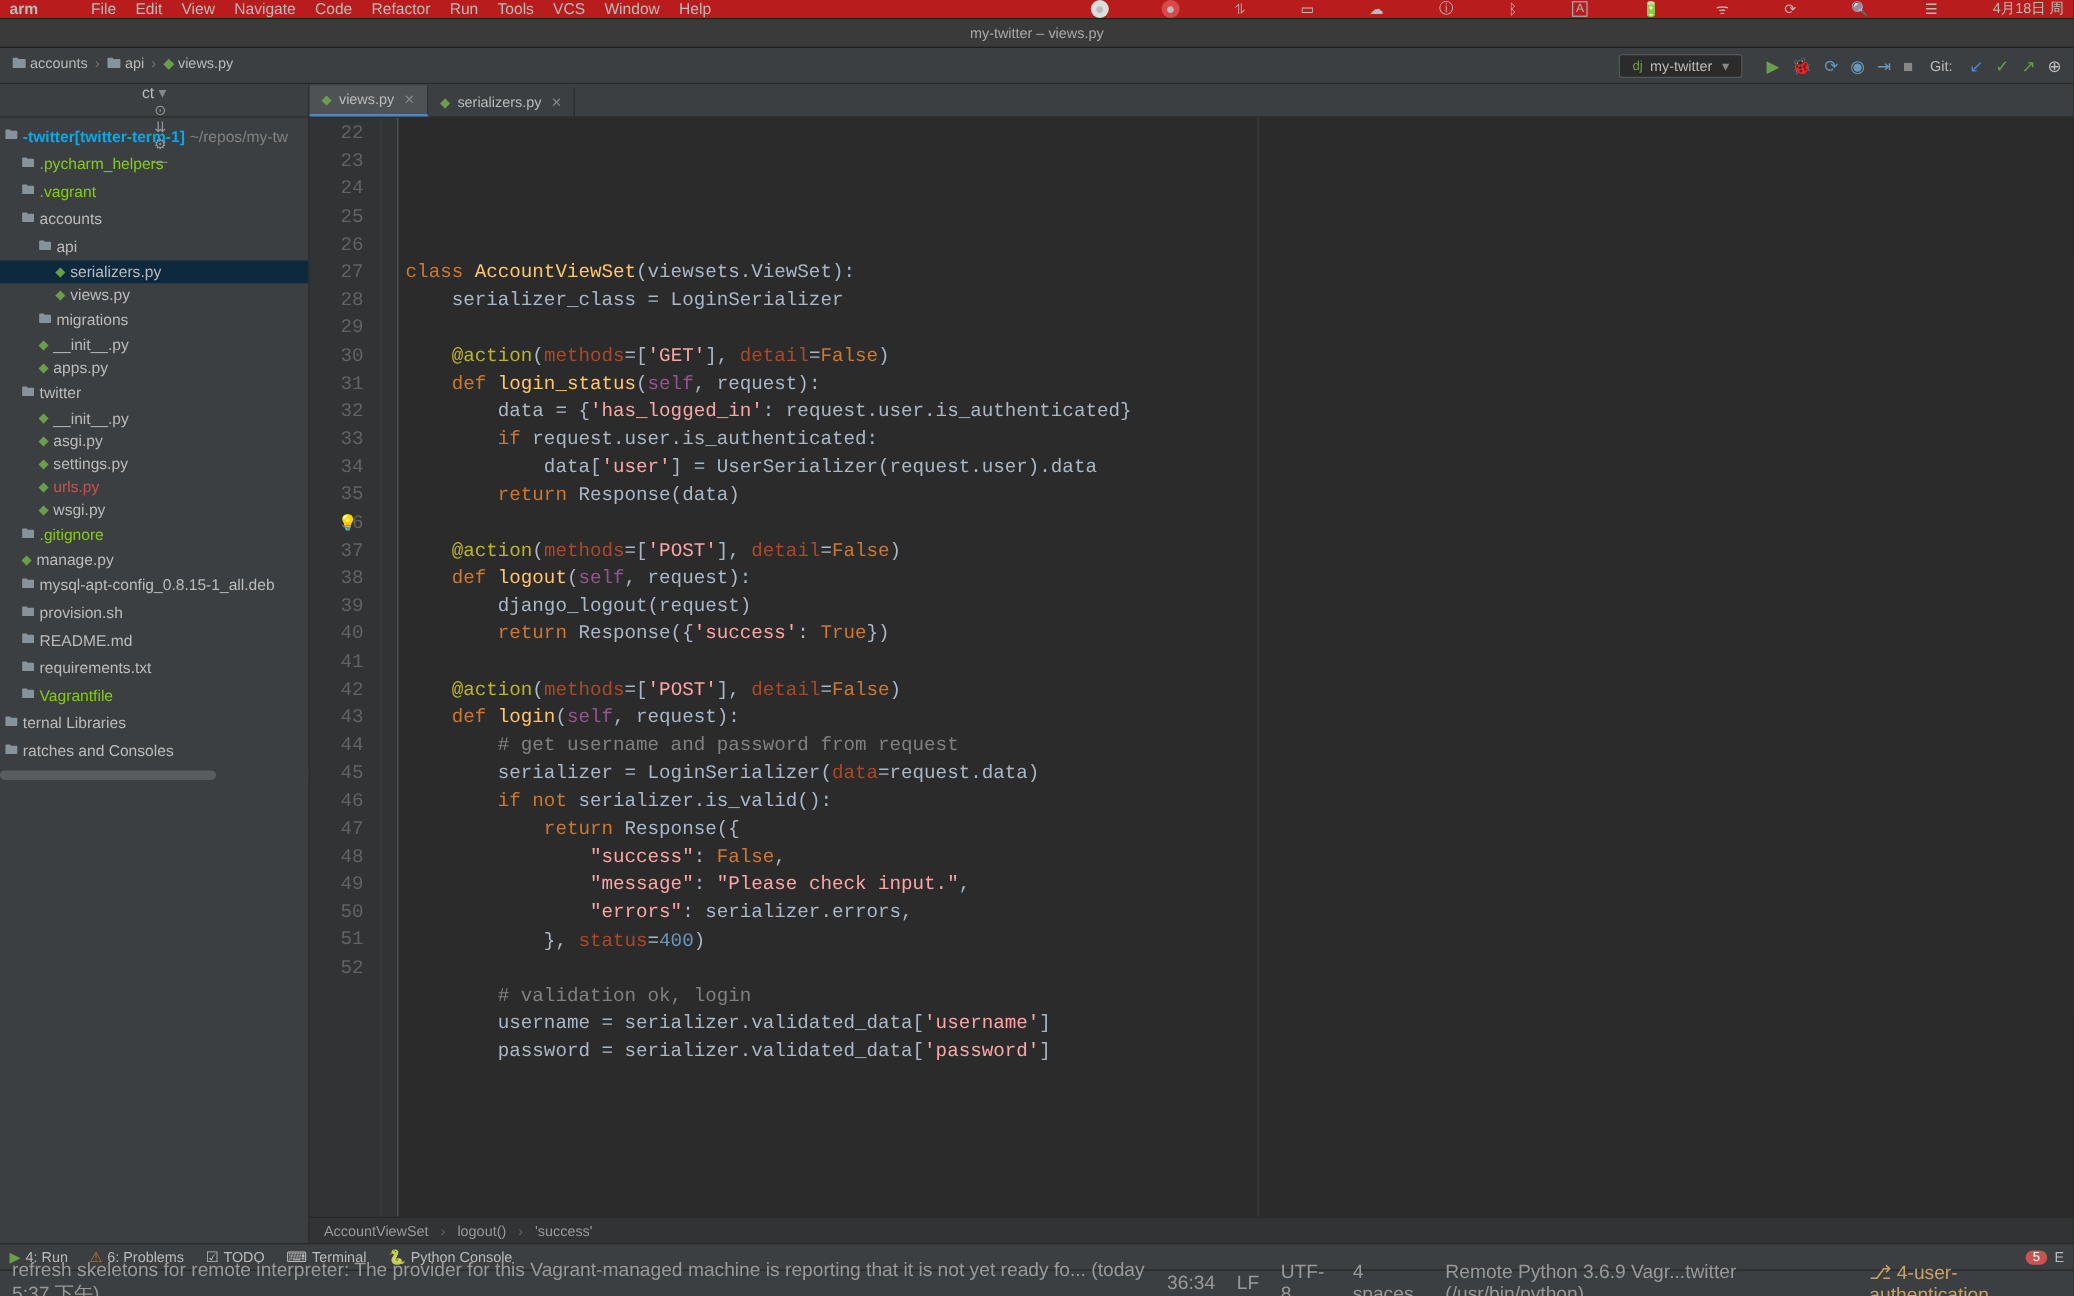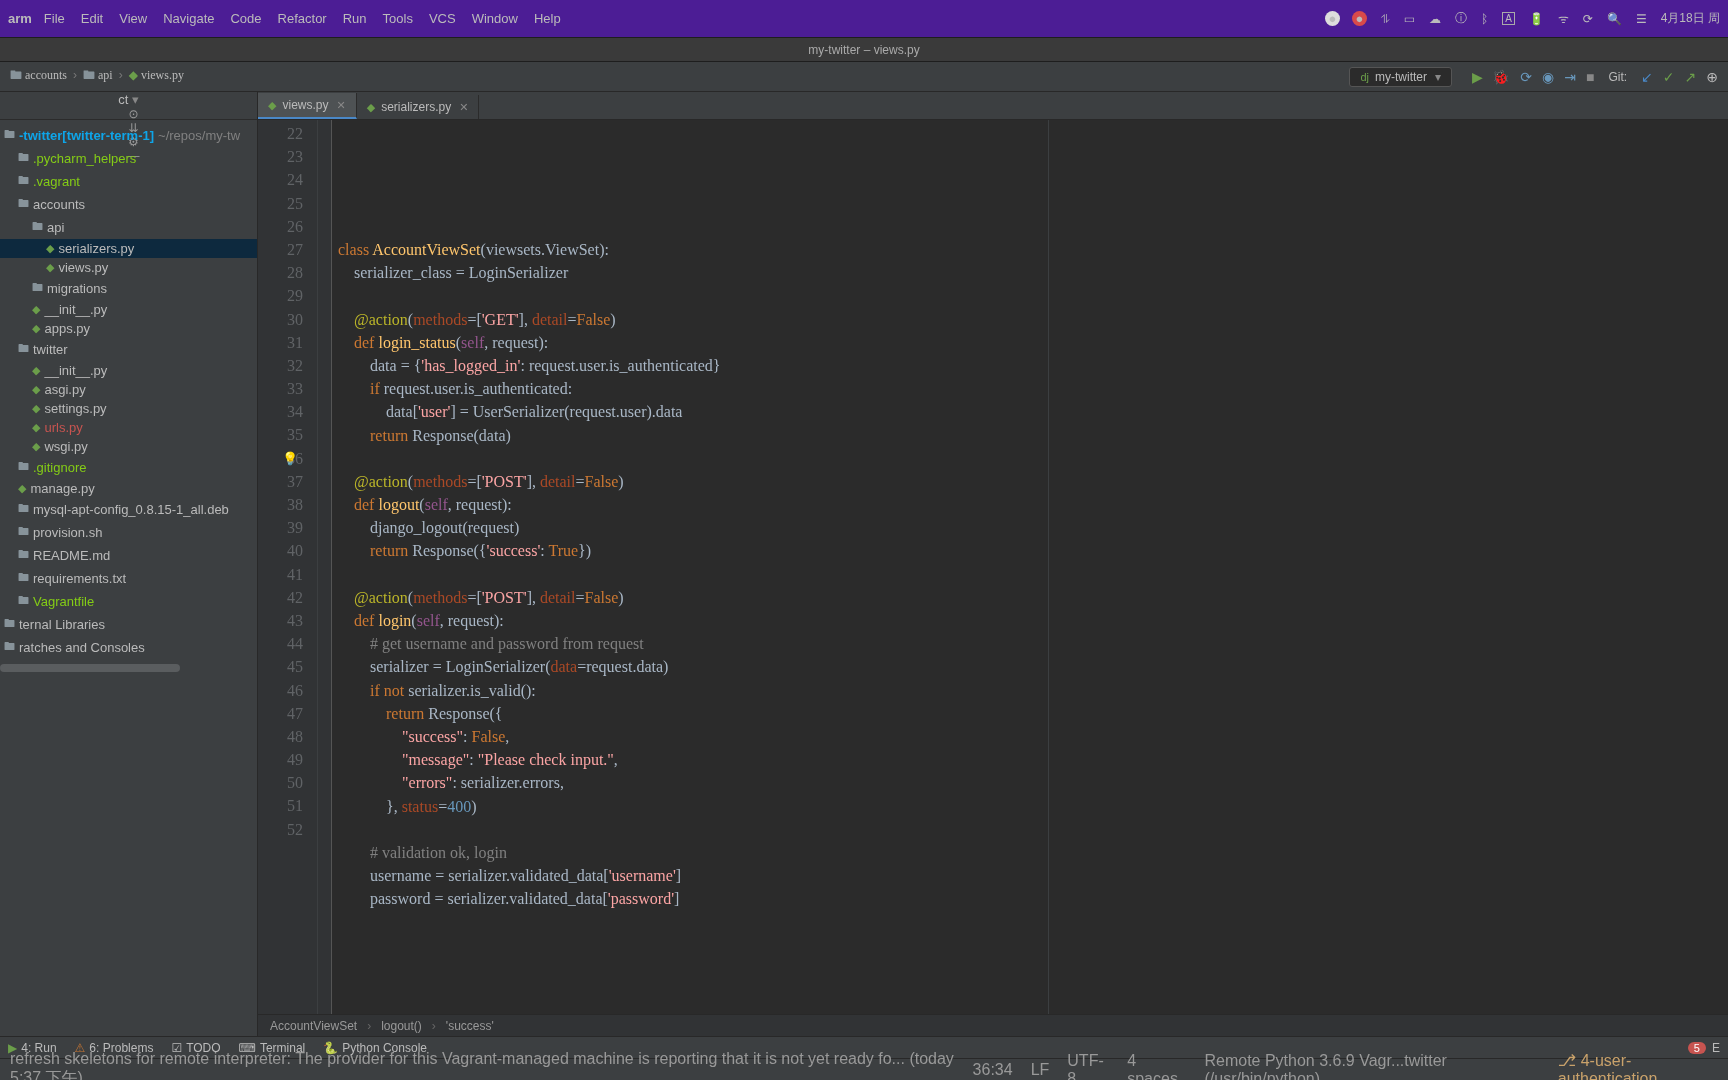--- a/index.html
+++ b/index.html
@@ -7,28 +7,29 @@
   font-family: -apple-system, BlinkMacSystemFont, "Segoe UI", sans-serif;
   background: #2b2b2b;
   color: #a9b7c6;
   width: 1728px;
   height: 1080px;
   overflow: hidden;
   display: flex;
   flex-direction: column;
 }
 .menubar {
-  height: 38px;
-  background: #4c1d95;
+  height: 16px;
+  background: #b91c1c;
   display: flex;
   align-items: center;
   padding: 0 8px;
   font-size: 13px;
   color: #bbbbbb;
   border-bottom: 1px solid #1e1e1e;
+  gap: 32px;
 }
 .menubar .app-name { font-weight: bold; margin-right: 12px; }
 .menubar .menu-item { margin-right: 16px; cursor: default; }
 .menubar .spacer { flex: 1; }
 .menubar .sys-icon { margin-left: 14px; font-size: 12px; }
 .menubar .sys-dot {
   width: 15px; height: 15px; border-radius: 50%;
   margin-left: 12px; display: inline-flex; align-items: center; justify-content: center;
 }
 .menubar .sys-dot.white { background: #ddd; }
@@ -48,21 +49,21 @@
 .toolbar {
   height: 30px;
   background: #3c3f41;
   display: flex;
   align-items: center;
   padding: 0 10px;
   font-size: 12px;
   color: #bbbbbb;
   border-bottom: 1px solid #282828;
 }
-.toolbar .crumb { margin-right: 6px; font-family: Liberation Serif, serif; }
+.toolbar .crumb { margin-right: 6px; }
 .toolbar .crumb-sep { margin-right: 6px; color: #777; }
 .toolbar .spacer { flex: 1; }
 .toolbar .run-config {
   background: #2b2b2b; border: 1px solid #555; padding: 2px 10px;
   border-radius: 3px; margin-right: 10px; display: flex; align-items: center;
 }
 .toolbar .run-config .dj-icon { color: #6b9e4a; margin-right: 6px; font-size: 11px;}
 .toolbar .tool-icon { margin-left: 10px; font-size: 14px; }
 .toolbar .play { color: #6b9e4a; }
 .toolbar .bug { color: #6b9e4a; }
@@ -135,21 +136,21 @@
 .tab.active {
   background: #4e5254;
   border-bottom: 2px solid #4a88c7;
 }
 .tab .close { margin-left: 8px; color: #888; font-size: 11px; }
 .tab .icon { margin-right: 6px; color: #6b9e4a; font-size: 11px;}
 
 .editor {
   flex: 1;
   display: flex;
-  font-family: Liberation Serif, serif;
+  font-family: Liberation Mono, monospace;
   font-size: 16px;
   line-height: 23.2px;
   overflow: hidden;
   position: relative;
 }
 .gutter {
   width: 60px;
   background: #313335;
   text-align: right;
   padding-right: 14px;

